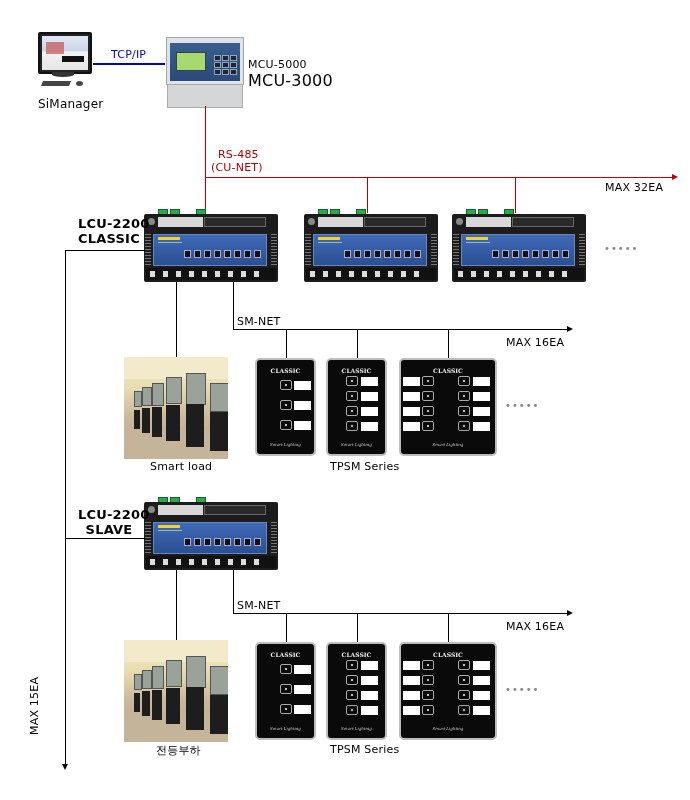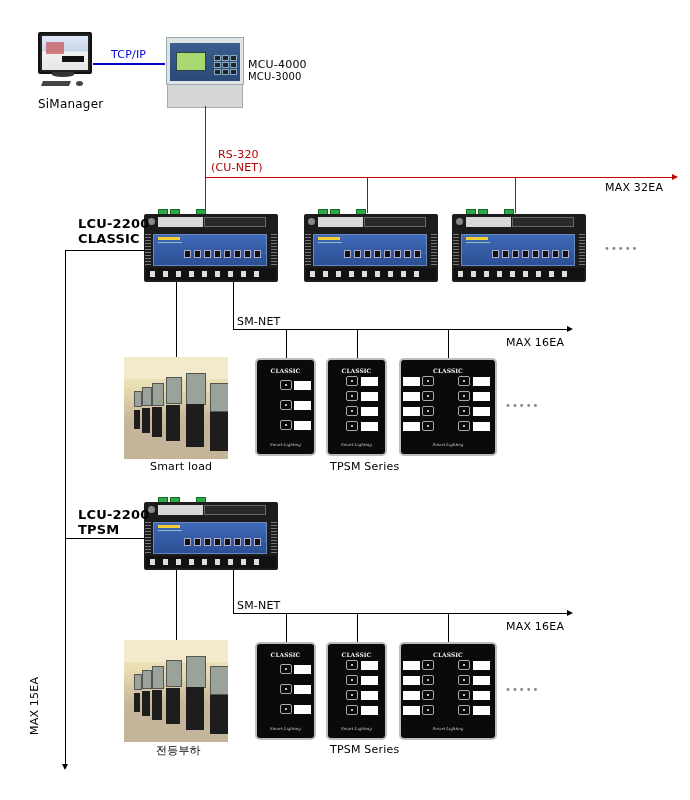--- a/index.html
+++ b/index.html
@@ -2,21 +2,21 @@
 <html><head>
 <meta charset="utf-8">
 <style>
   html, body { margin: 0; padding: 0; background: #ffffff; }
   body { width: 690px; height: 800px; position: relative; overflow: hidden;
          font-family: "DejaVu Sans", "Liberation Sans", sans-serif; }
   .abs { position: absolute; }
   .lbl { position: absolute; font-size: 11px; color: #000; white-space: nowrap; letter-spacing: 0.2px; }
   .lbl-red { color: #b00000; }
   .lbl-blue { color: #0000cc; }
-  .bold { font-weight: bold; font-size: 13px; line-height: 15px; }
+  .bold { font-weight: bold; font-size: 13px; line-height: 15px; text-align: center; }
   .ln { position: absolute; background: #000; }
   .ln-red { position: absolute; background: #c00000; }
   .ln-blue { position: absolute; background: #0000cc; }
   .arrow-r { position: absolute; width: 0; height: 0; border-top: 3px solid transparent; border-bottom: 3px solid transparent; border-left: 6px solid #000; }
   .arrow-r.red { border-left-color: #c00000; }
   .arrow-d { position: absolute; width: 0; height: 0; border-left: 3px solid transparent; border-right: 3px solid transparent; border-top: 6px solid #000; }
   .dots { position: absolute; font-size: 10px; color: #888; letter-spacing: 1px; }
 
   
   .pc-screen { position: absolute; background: #222; border: 2px solid #111; border-radius: 2px; }
@@ -93,29 +93,29 @@
       <div class="mcu-key" style="left:44px;top:19px;"></div>
         <div class="mcu-key" style="left:52px;top:19px;"></div>
         <div class="mcu-key" style="left:60px;top:19px;"></div>
       <div class="mcu-key" style="left:44px;top:26px;"></div>
         <div class="mcu-key" style="left:52px;top:26px;"></div>
         <div class="mcu-key" style="left:60px;top:26px;"></div>
     </div>
   </div>
   <div class="mcu-bottom" style="left:1px;top:47px;width:74px;height:22px;"></div>
 </div>
-<div class="lbl" style="left:248px;top:58px;font-size:11px;">MCU-4000</div>
-<div class="lbl" style="left:248px;top:71px;font-size:10px;">MCU-3000</div>
+<div class="lbl" style="left:248px;top:58px;font-size:11px;">MCU-5000</div>
+<div class="lbl" style="left:248px;top:71px;font-size:16px;">MCU-3000</div>
 
 <div class="ln-red" style="left:205px;top:106px;width:1px;height:107px;"></div>
 <div class="ln-red" style="left:205px;top:177px;width:468px;height:1px;"></div>
 <div class="arrow-r red" style="left:672px;top:174px;"></div>
 <div class="ln-red" style="left:367px;top:177px;width:1px;height:36px;"></div>
 <div class="ln-red" style="left:515px;top:177px;width:1px;height:36px;"></div>
-<div class="lbl lbl-red" style="left:218px;top:148px;">RS-320</div>
+<div class="lbl lbl-red" style="left:218px;top:148px;">RS-485</div>
 <div class="lbl lbl-red" style="left:211px;top:161px;">(CU-NET)</div>
 <div class="lbl" style="left:605px;top:181px;">MAX 32EA</div>
 
 <div class="lcu" style="left:144px;top:206px;">
     <div class="term" style="left: 14px;"></div>
     <div class="term" style="left: 26px;"></div>
     <div class="term" style="left: 52px;"></div>
     <div class="body"></div>
     <div class="knob"></div>
     <div class="strip"></div>
@@ -325,21 +325,21 @@
       <div class="p" style="left: 30px;"></div>
       <div class="p" style="left: 43px;"></div>
       <div class="p" style="left: 56px;"></div>
       <div class="p" style="left: 69px;"></div>
       <div class="p" style="left: 82px;"></div>
       <div class="p" style="left: 95px;"></div>
       <div class="p" style="left: 108px;"></div>
     </div>
   </div>
 <div class="lbl bold" style="left:78px;top:507px;width:62px;">LCU-2200</div>
-<div class="lbl bold" style="left:78px;top:522px;width:62px;">TPSM</div>
+<div class="lbl bold" style="left:78px;top:522px;width:62px;">SLAVE</div>
 <div class="ln" style="left:65px;top:538px;width:80px;height:1px;"></div>
 
 <div class="ln" style="left:176px;top:570px;width:1px;height:70px;"></div>
 <div class="ln" style="left:233px;top:570px;width:1px;height:43px;"></div>
 <div class="ln" style="left:233px;top:613px;width:335px;height:1px;"></div>
 <div class="arrow-r" style="left:567px;top:610px;"></div>
 <div class="lbl" style="left:237px;top:599px;">SM-NET</div>
 <div class="lbl" style="left:506px;top:620px;">MAX 16EA</div>
 <div class="ln" style="left:286px;top:613px;width:1px;height:30px;"></div>
 <div class="ln" style="left:357px;top:613px;width:1px;height:30px;"></div>

